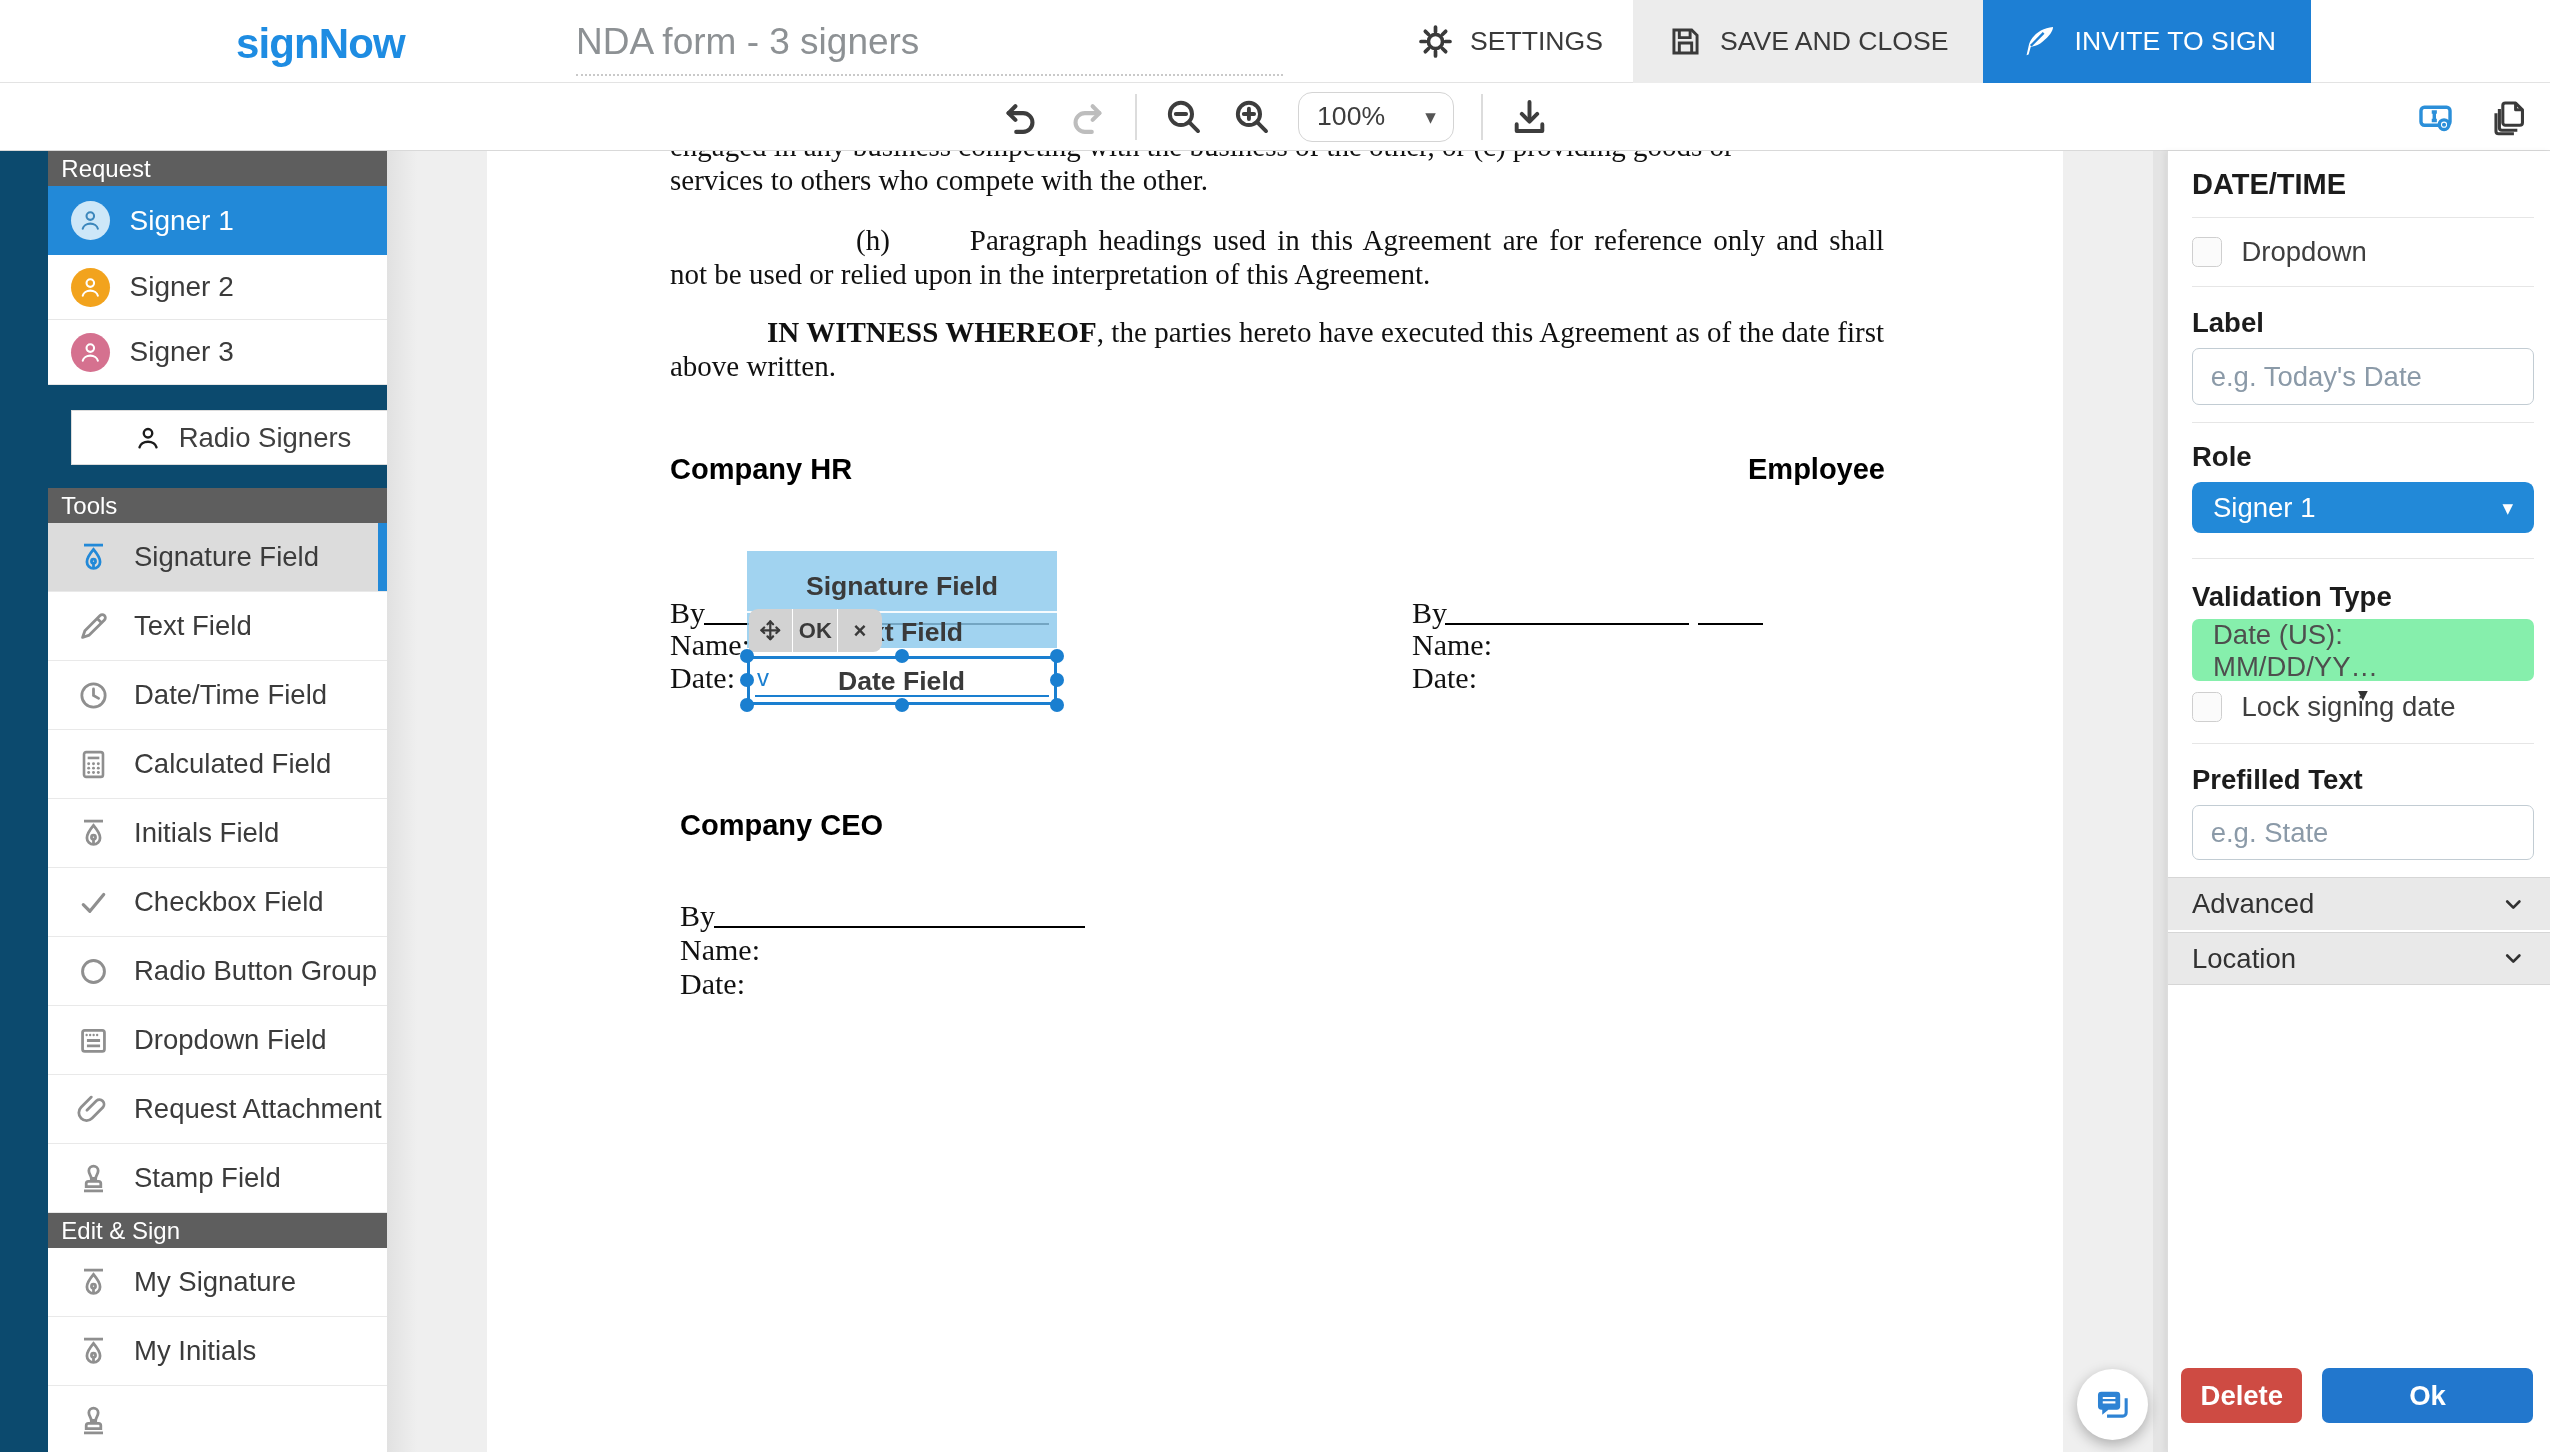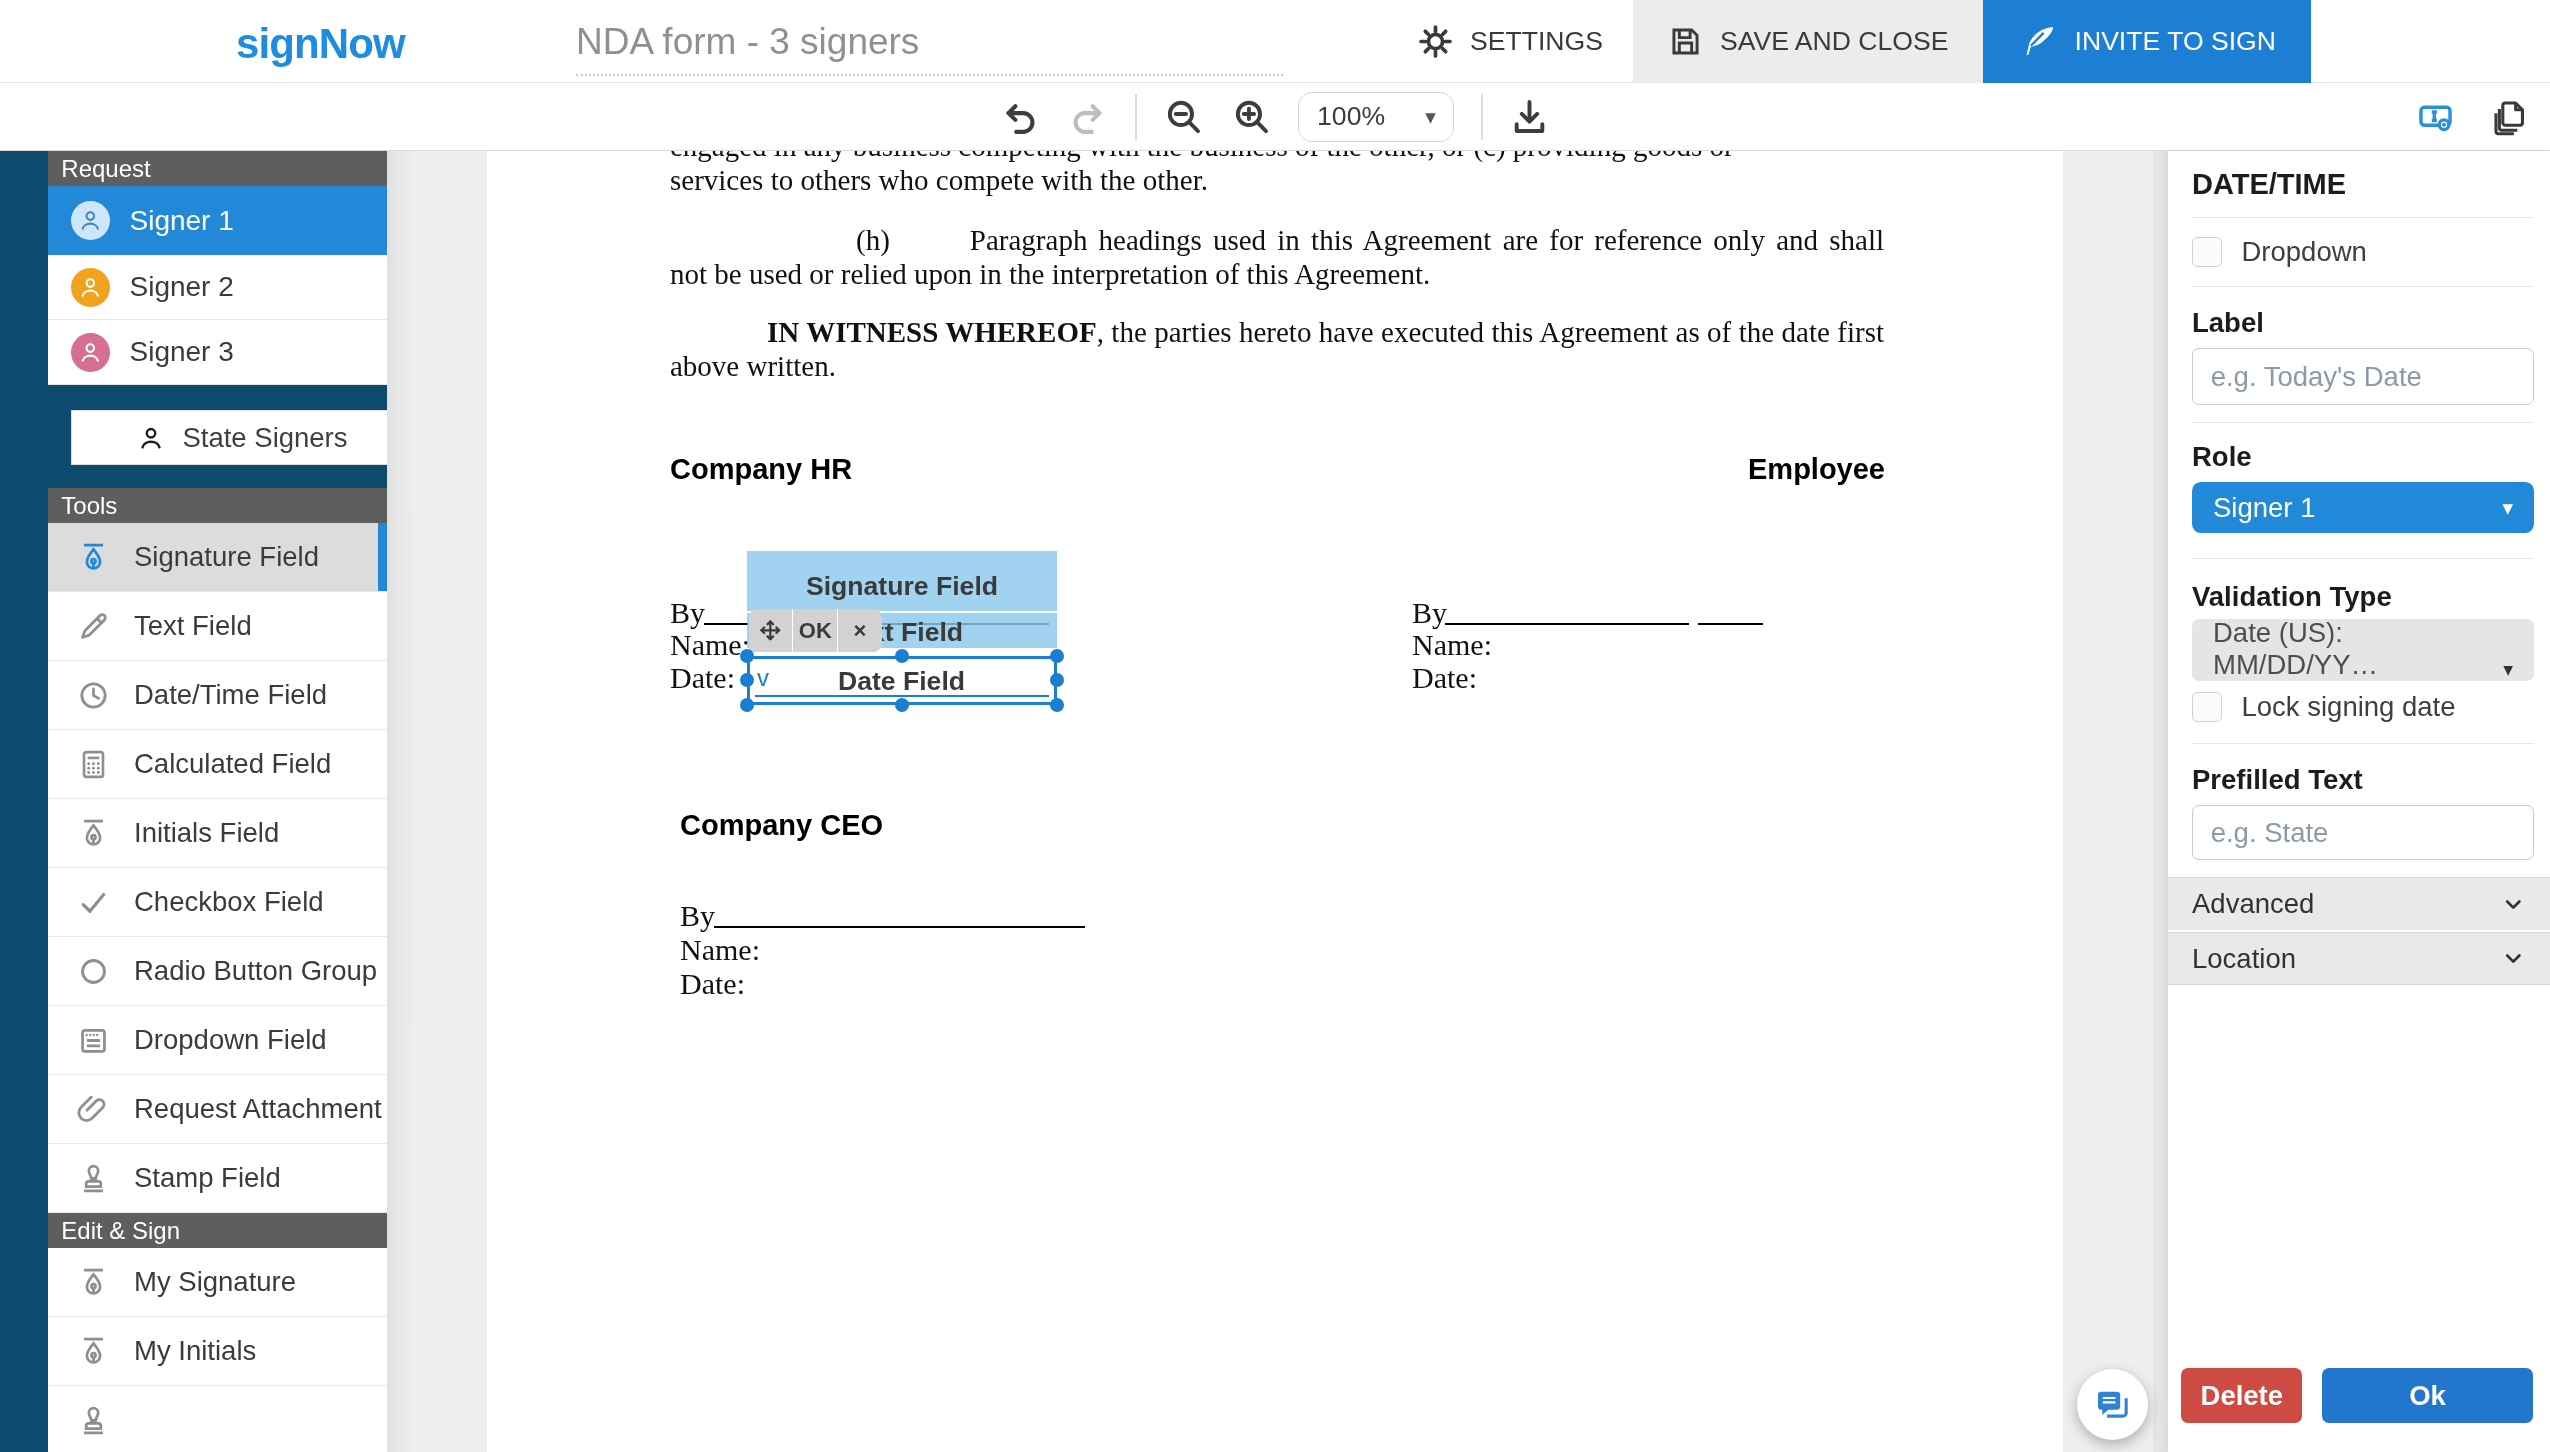--- a/index.html
+++ b/index.html
@@ -98,22 +98,22 @@
   .p-hr { left:24px; width:342px; border-top:1.8px solid #e6e6e6; }
   .p-label { left:24px; font-size:27.5px; font-weight:bold; color:#1c1c1c; }
   .chk-row { left:24px; display:flex; align-items:center; gap:19.5px; font-size:27.5px; color:#3f3f3f; cursor:pointer; }
   .chk { width:30px; height:30px; border:1.8px solid #cfcfcf; border-radius:5.3px; background:#fbfbfb; flex:none; }
   .p-input { left:24px; width:342px; height:57px; border:1.8px solid #c2ccd3; border-radius:7px; background:#fff;
     font-size:27.5px; color:#2c3e50; padding:0 17.7px; font-family:"Liberation Sans", sans-serif; }
   .p-input::placeholder { color:#8b9aa8; }
   .role-dd { left:24px; width:342px; height:51px; background:#2289d8; border-radius:8.9px; color:#fff;
     display:flex; align-items:center; justify-content:space-between; padding:0 21px; font-size:27.5px; cursor:pointer; }
   .role-dd .caret { font-size:21px; }
-  .val-dd { left:24px; width:342px; height:62px; background:#e5e5e5; border-radius:7px; color:#4e4e4e;
-    display:flex; align-items:flex-end; justify-content:space-between; padding:0 21px; font-size:27.5px; cursor:pointer; }
+  .val-dd { left:24px; width:342px; height:62px; background:#86efac; border-radius:7px; color:#4e4e4e;
+    display:flex; align-items:center; justify-content:space-between; padding:0 21px; font-size:27.5px; cursor:pointer;flex-direction:column; }
   .val-dd .caret { font-size:19.5px; color:#333; }
   .accordion { left:0; width:383px; height:53px; background:#e9e9e9; border-top:1.8px solid #d6d6d6;
     display:flex; align-items:center; justify-content:space-between; padding:0 24px; font-size:27.5px; color:#323232; cursor:pointer; }
   .accordion svg { width:26.6px; height:26.6px; color:#323232; }
   .btn-delete { left:13.3px; top:1217px; width:121px; height:55px; background:#ce4b43; border-radius:7px;
     color:#fff; font-size:27.5px; font-weight:bold; display:flex; align-items:center; justify-content:center; cursor:pointer; }
   .btn-ok { left:154px; top:1217px; width:211px; height:55px; background:#2277cd; border-radius:7px;
     color:#fff; font-size:27.5px; font-weight:bold; display:flex; align-items:center; justify-content:center; cursor:pointer; }
 
   .fab { position:absolute; left:1690px; top:1218px; width:71px; height:71px; border-radius:50%;
@@ -369,21 +369,21 @@
               <use href="#i-person"></use>
             </svg>
         </span>
         <span class="s-label">Signer 3</span>
       </div>
 
       <div class="edit-signers">
         <svg viewBox="0 0 34 34" width="30" height="30">
             <use href="#i-person"></use>
           </svg>
-        <span>State Signers</span>
+        <span>Radio Signers</span>
       </div>
 
       <div class="sec-head">
         <span>Tools</span>
       </div>
 
       <div class="trow sel">
         <svg viewBox="0 0 40 40" width="35" height="35">
             <use href="#i-nib"></use>
           </svg>

